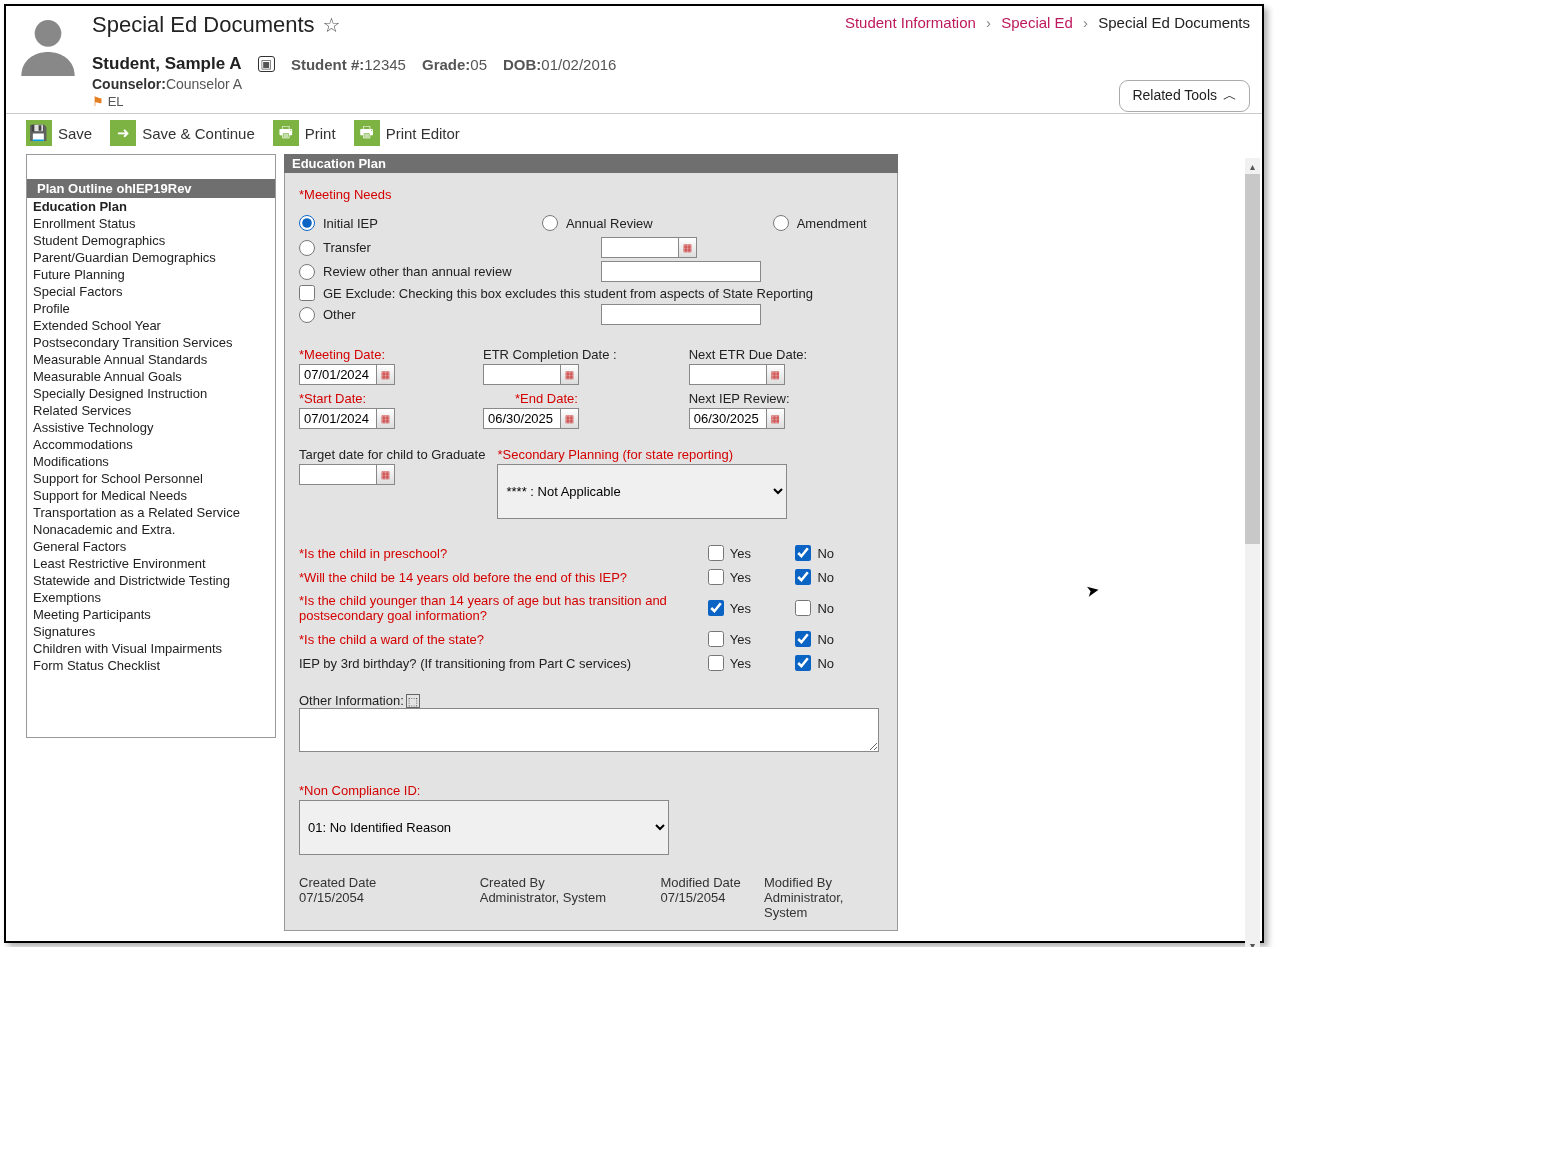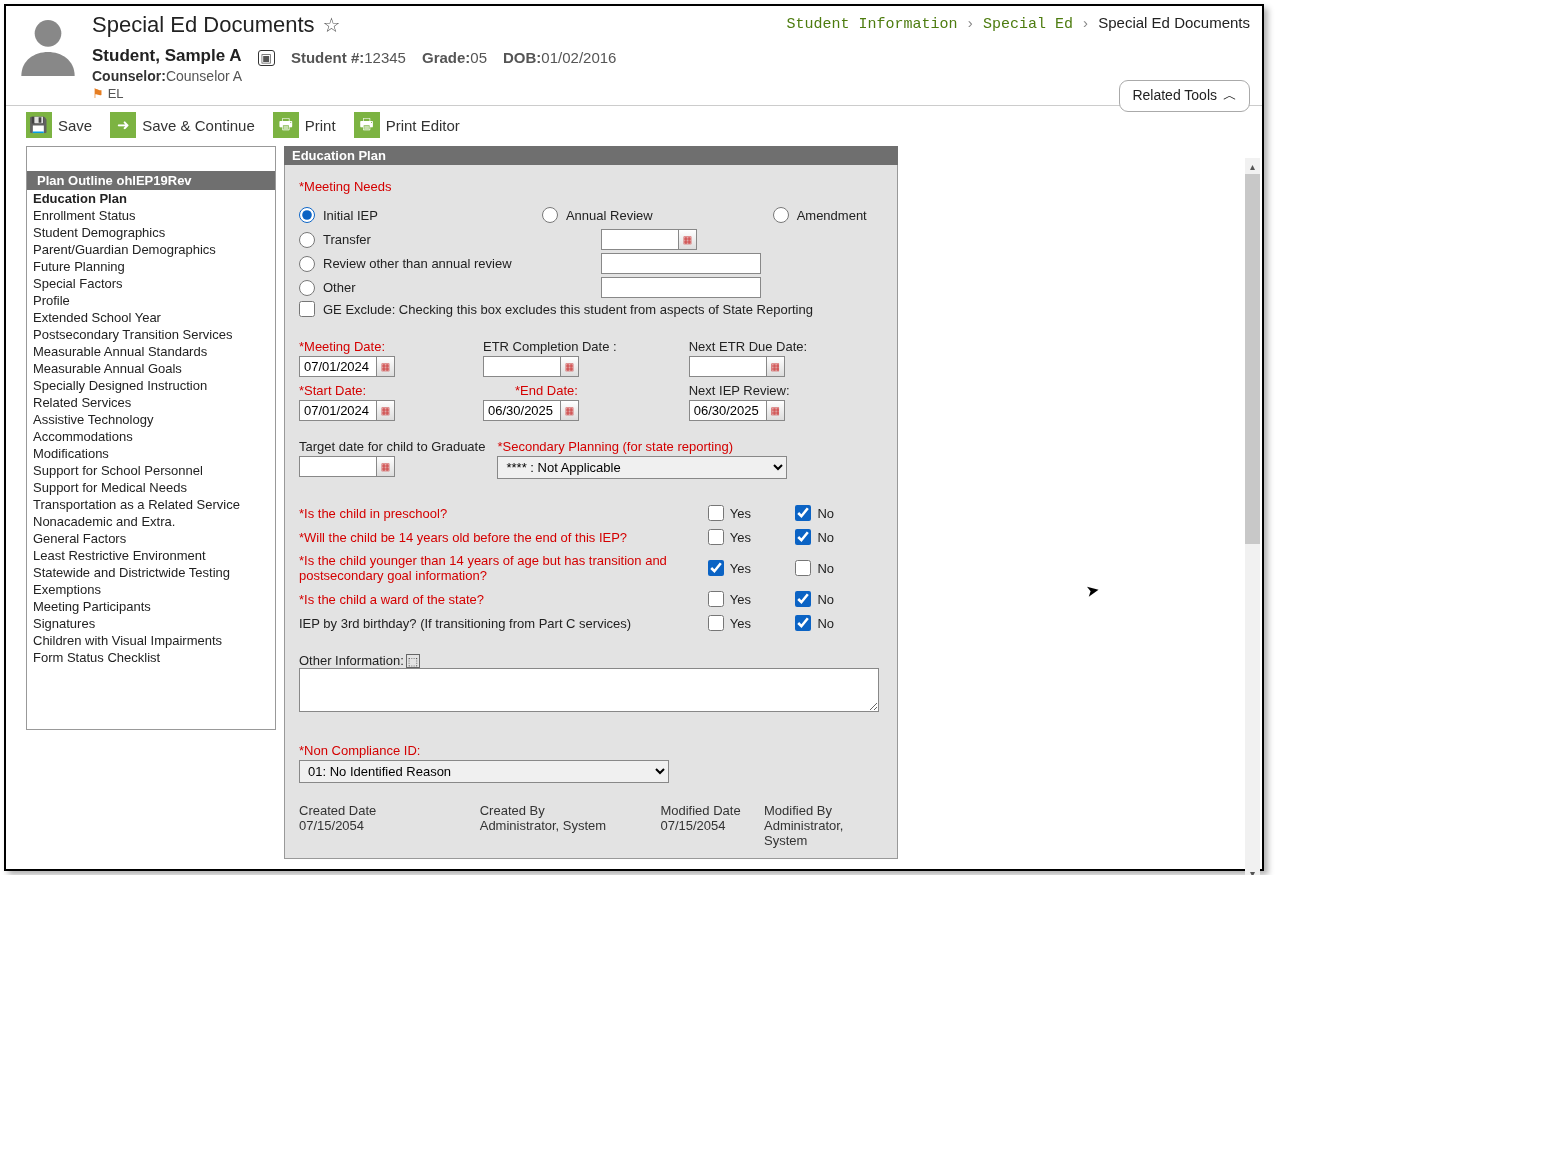--- a/index.html
+++ b/index.html
@@ -6,30 +6,30 @@
   body { font-family: Arial, Helvetica, sans-serif; font-size: 13px; color: #222; background: #fff; }
   .page { width: 1260px; border: 2px solid #000; margin: 4px; box-shadow: 4px 4px 6px rgba(0,0,0,.3); background:#fff; position: relative; }
   
   
   .hdr { display:flex; padding: 6px 10px 4px 10px; }
   .avatar { width:64px; height:64px; fill:#888; margin-right:12px; }
   .hdr-main { flex:1; }
   .title-row { display:flex; align-items:center; gap:8px; }
   .title { font-size:22px; font-weight:400; }
   .star-icon { font-size:20px; color:#555; }
-  .student-row { margin-top:8px; display:flex; gap:16px; align-items:flex-end; font-size:15px; color:#555; }
+  .student-row { margin-top:16px; display:flex; gap:16px; align-items:center; font-size:15px; color:#555; }
   .student-name { font-size:17px; font-weight:700; color:#222; }
   .badge-icon { display:inline-block; border:1.5px solid #333; border-radius:3px; padding:0 2px; font-size:12px; line-height:14px; }
   .counselor-row { font-size:14px; margin-top:2px; color:#555;}
   .counselor-row b{color:#333;}
   .flag-row { margin-top:2px; font-size:13px; color:#555;}
   .flag-icon { color:#e67e22; margin-right:4px; }
   
   .breadcrumb { position:absolute; top:8px; right:12px; font-size:15px; }
-  .breadcrumb a { color:#4d7c0f; text-decoration:none;font-family:Liberation Mono, monospace; }
+  .breadcrumb a { color:#be185d; text-decoration:none; }
   .breadcrumb .sep { color:#888; margin:0 6px; }
   
   .related-tools { position:absolute; top:74px; right:12px; border:1px solid #aaa; border-radius:9px; padding:6px 12px; font-size:14px; background:#fff; cursor:pointer;}
   .related-tools .chev { margin-left:6px; }
   
   .divider { border-top:1px solid #ccc; margin:0 0 0 0;}
   
   
   .actions { display:flex; gap:18px; padding:6px 10px 8px 20px; align-items:center; }
   .act { display:flex; align-items:center; gap:6px; font-size:15px; color:#333; cursor:pointer;}
@@ -48,21 +48,21 @@
   .form-body { background:#e3e3e3; border:1px solid #999; border-top:none; padding:14px 14px 10px 14px; font-size:13px;}
   
   .req { color:#d40000; }
   .label { font-size:13px; }
   
   .radio-row { display:flex; align-items:center; gap:8px; margin:3px 0;}
   .radio-grid-row { display:flex; align-items:center; margin:3px 0; gap:8px;}
   input[type=radio]{ width:16px; height:16px; accent-color:#0b63c4;}
   input[type=checkbox]{ width:16px; height:16px; accent-color:#0b63c4;}
   input[type=text]{ border:1px solid #888; font-size:13px; padding:2px 4px; background:#fff;}
-  select{ border:1px solid #888; font-size:13px; padding:2px 4px; background:#f0f0f0;}
+  select{ border:1px solid #888; font-size:13px; padding:18px 4px; background:#f0f0f0;}
   textarea{ border:1px solid #888; font-size:13px; padding:2px 4px; background:#fff; resize:both;}
   
   .date-input { display:inline-flex; align-items:stretch;}
   .date-input input{ width:78px; }
   .cal-btn { width:18px; border:1px solid #888; border-left:none; background:linear-gradient(#fff,#ddd); display:flex; align-items:center; justify-content:center; font-size:10px; color:#c33;}
   
   .mt-grid { display:flex; gap:100px; margin-top:6px;}
   
   .dates-grid { display:flex; gap:28px; margin-top:22px;}
   .dates-col { display:flex; flex-direction:column; gap:2px;}
@@ -221,27 +221,27 @@
               <input type="text" style="">
               <span class="cal-btn">▦</span>
             </div>
         </div>
         <div class="radio-grid-row">
           <input type="radio" style="">
             <span style="width:270px;">Review other than annual review</span>
           <input type="text" style="width: 160px;">
         </div>
         <div class="radio-grid-row">
+          <input type="checkbox" style="">
+            <span>GE Exclude: Checking this box excludes this student from aspects of State Reporting</span>
+        </div>
+        <div class="radio-grid-row">
           <input type="radio" style="">
             <span style="width:270px;">Other</span>
           <input type="text" style="width: 160px;">
-        </div>
-        <div class="radio-grid-row">
-          <input type="checkbox" style="">
-            <span>GE Exclude: Checking this box excludes this student from aspects of State Reporting</span>
         </div>
 
         <div class="dates-grid">
           <div class="dates-col">
             <span class="req">*Meeting Date:</span>
             <div class="date-input">
                 <input type="text" value="07/01/2024" style="">
                 <span class="cal-btn">▦</span>
               </div>
             <span class="req" style="margin-top:4px;">*Start Date:</span>

